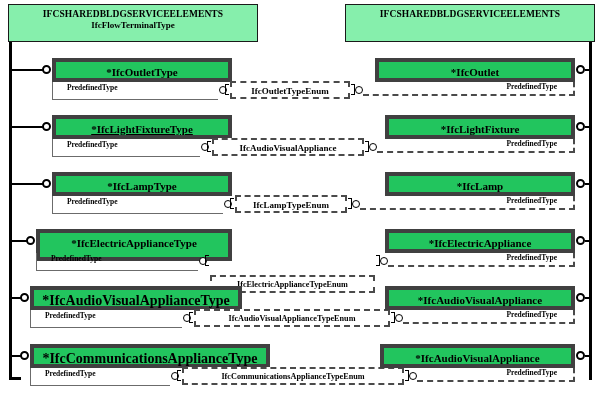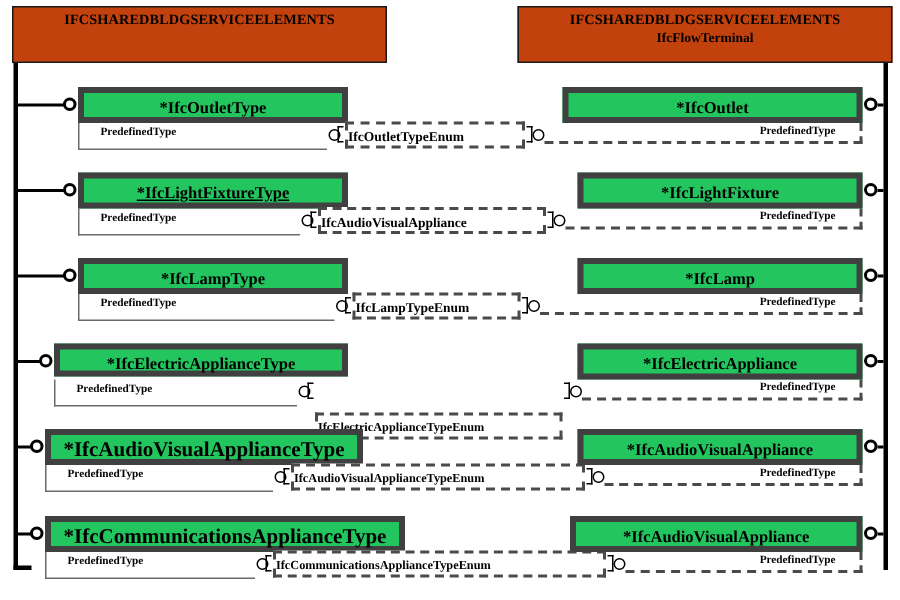--- a/index.html
+++ b/index.html
@@ -16,21 +16,21 @@
     height: 400px;
     background: #ffffff;
     overflow: hidden;
   }
 
   
   .pkg-header {
     position: absolute;
     box-sizing: border-box;
     border: 1px solid #1a1a1a;
-    background: #c2410c;
+    background: #86efac;
     text-align: center;
     padding-top: 4px;
     line-height: 1.12;
   }
   .pkg-header .pkg-line1 {
     display: block;
     font-weight: bold;
     font-size: 9.5px;
     letter-spacing: 0.1px;
     color: #000;
@@ -120,21 +120,21 @@
     color: #000;
     white-space: nowrap;
   }
 
   
   .enum-box {
     position: absolute;
     box-sizing: border-box;
     border: 2px dashed #4a4a4a;
     background: #ffffff;
-    text-align: left;
+    text-align: center;
     white-space: nowrap;
   }
   .enum-box .enum-label {
     display: block;
     font-weight: bold;
     font-size: 9px;
     color: #000;
     line-height: 16px;
   }
   .enum-box.tight .enum-label { font-size: 8.2px; }
@@ -173,25 +173,25 @@
     height: 11px;
   }
 </style>
 </head>
 <body>
 
 <div id="canvas">
 
   <div class="pkg-header" style="left:8px; top:4px; width:250px; height:38px;">
     <span class="pkg-line1">IFCSHAREDBLDGSERVICEELEMENTS</span>
+    <span class="pkg-line2">IfcFlowTerminalType</span>
   </div>
 
   <div class="pkg-header" style="left:345px; top:4px; width:250px; height:38px;">
     <span class="pkg-line1">IFCSHAREDBLDGSERVICEELEMENTS</span>
-    <span class="pkg-line2">IfcFlowTerminal</span>
   </div>
 
   <div class="trunk trunk-v" style="left:9px; top:42px; height:338px;"></div>
   <div class="trunk trunk-h" style="left:9px; top:377px; width:12px;"></div>
 
   <div class="trunk trunk-v" style="left:589px; top:42px; height:338px;"></div>
 
   <div id="rows-layer">
       <div class="branch" style="left: 11px; top: 69px; width: 32px;"></div>
       <div class="conn-circle" style="left: 42px; top: 65px;"></div>
@@ -257,21 +257,21 @@
       <div class="attr-right" style="left: 360px; top: 196px; width: 215px; height: 14px;">
         <span class="attr-label">PredefinedType</span>
       </div>
       <div class="entity" style="left: 385px; top: 172px; width: 190px; height: 24px;">
         <span class="ent-name">*IfcLamp</span>
       </div>
       <div class="conn-circle" style="left: 576px; top: 179px;"></div>
       <div class="branch" style="left: 585px; top: 183px; width: 4px;"></div>
       <div class="branch" style="left: 11px; top: 240px; width: 16px;"></div>
       <div class="conn-circle" style="left: 26px; top: 236px;"></div>
-      <div class="entity" style="left: 36px; top: 229px; width: 196px; height: 22px;">
+      <div class="entity" style="left: 36px; top: 229px; width: 196px; height: 32px;">
         <span class="ent-name">*IfcElectricApplianceType</span>
       </div>
       <div class="attr-left" style="left: 36px; top: 253px; width: 162px; height: 18px;">
         <span class="attr-label">PredefinedType</span>
       </div>
       <div class="enum-circle" style="left: 199px; top: 257px;"></div>
       <div class="tick tick-l" style="left: 205px; top: 255px;"></div>
       <div class="enum-box tight" style="left: 210px; top: 252px; width: 165px; height: 18px; margin-top: 23px;">
         <span class="enum-label">IfcElectricApplianceTypeEnum</span>
       </div>

